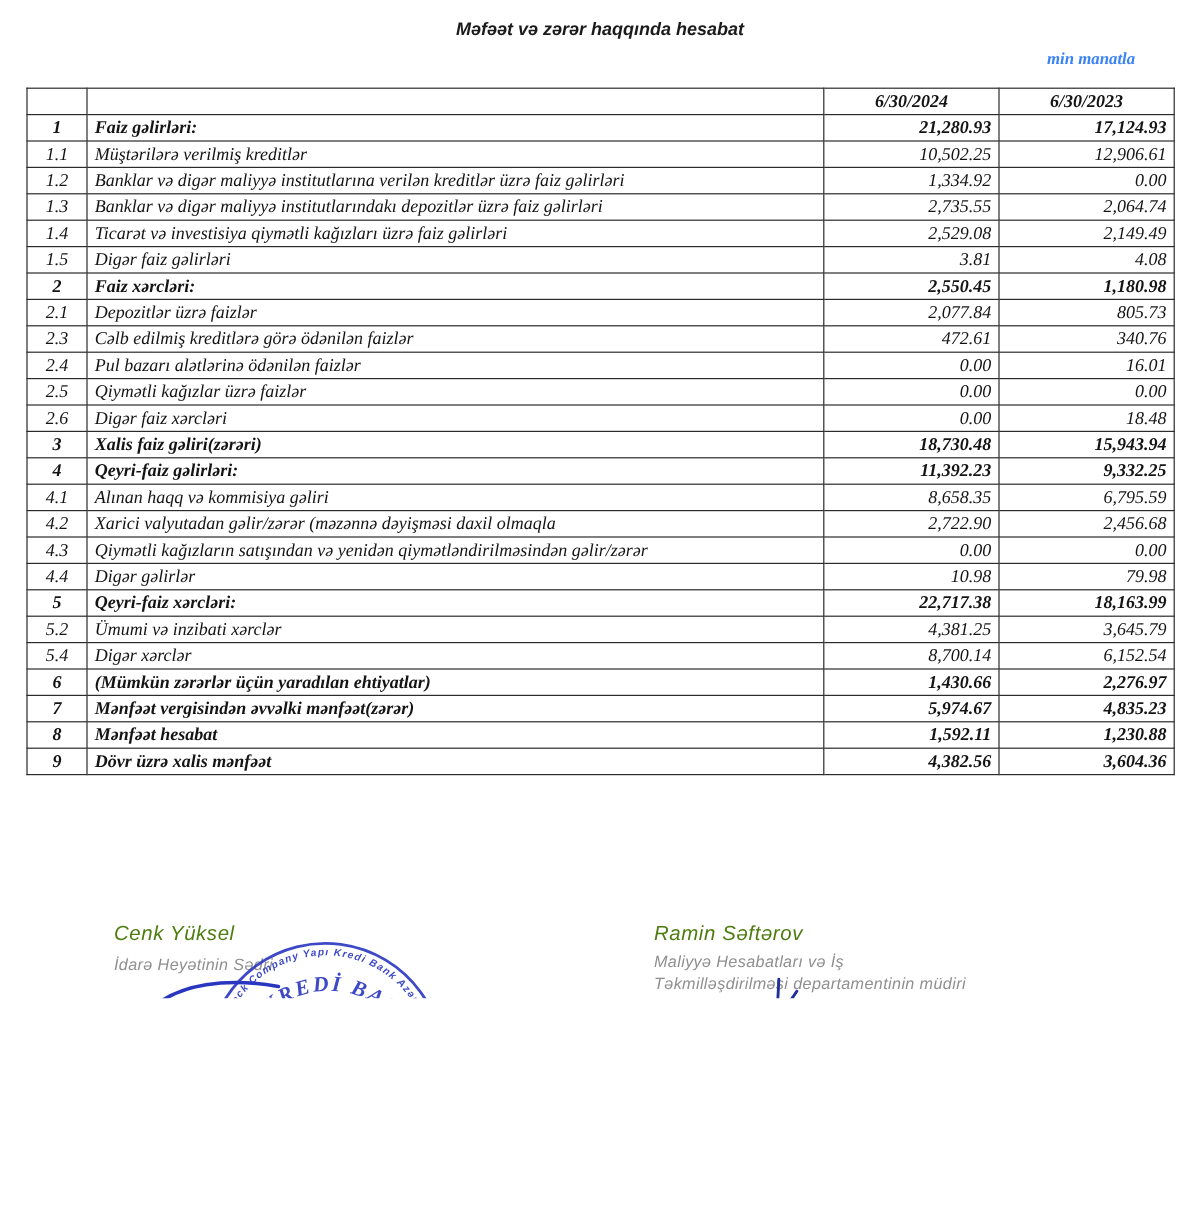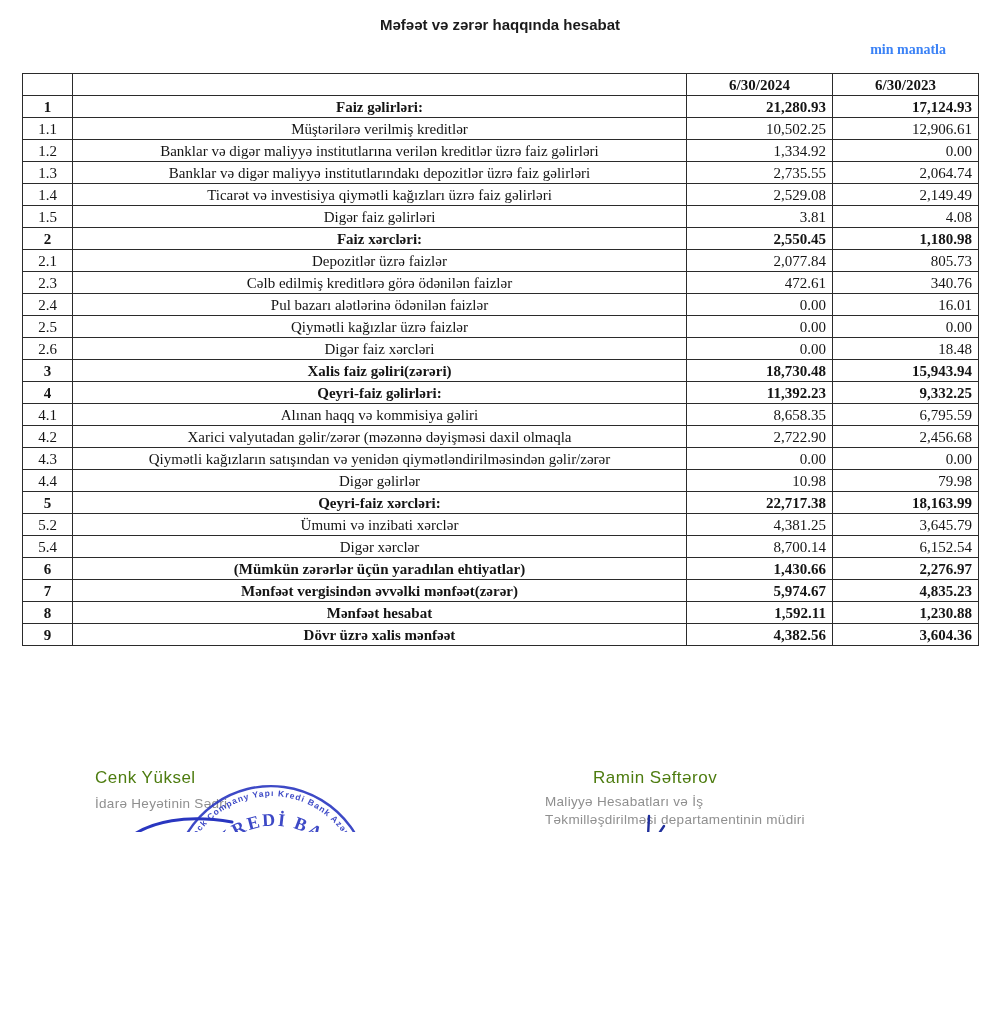--- a/index.html
+++ b/index.html
@@ -1,38 +1,38 @@
 <!DOCTYPE html>
 <html><head>
 <meta charset="utf-8">
 <style>
   html,body { margin:0; padding:0; background:#ffffff; }
   .doc {
     position:relative; width:1000px; height:832px; background:#fff;
-    font-family:"Liberation Serif", serif; color:#141414; overflow:hidden;
+    font-family:"Liberation Serif", serif; color:#141414; overflow:hidden;font-style:italic;
   }
   .title {
     position:absolute; top:16px; left:0; width:100%; text-align:center;
     font-family:"Liberation Sans", sans-serif; font-weight:bold; font-size:15px; color:#1b1b1b;
   }
   .unit {
     position:absolute; top:42px; right:54px; font-weight:bold; font-size:14px;
     font-family:"Liberation Serif", serif; color:#3b82f6;
   }
   table.report {
     position:absolute; top:73px; left:22px; width:956px;
     border-collapse:collapse; table-layout:fixed;
   }
   table.report th, table.report td {
     border:1px solid #2b2b2b; font-size:15px; padding:0 6px; height:21px;
     line-height:1.2; white-space:nowrap; overflow:hidden; font-family:"Liberation Serif", serif;
   }
   table.report thead th { font-weight:bold; text-align:center; }
   td.c-no { text-align:center; }
-  td.c-label { text-align:center; }
+  td.c-label { text-align:left; }
   td.c-val { text-align:right; }
   tr.bold td { font-weight:bold; }
   .sig-name {
     position:absolute; color:#4d7c0f; font-family:"Liberation Sans", sans-serif;
     font-size:17px; letter-spacing:0.5px;
   }
   .sig-title {
     position:absolute; color:#8f8f8f; font-family:"Liberation Sans", sans-serif;
     font-size:13.5px; line-height:1.35; letter-spacing:0.3px; white-space:pre-line;
   }
@@ -218,21 +218,21 @@
           <td class="c-no">9</td>
           <td class="c-label">Dövr üzrə xalis mənfəət</td>
           <td class="c-val">4,382.56</td>
           <td class="c-val">3,604.36</td>
         </tr>
       </tbody>
   </table>
 
   <div class="sig-name" style="left:95px;  top:768px;">Cenk Yüksel</div>
   <div class="sig-title" style="left:95px;  top:795px;">İdarə Heyətinin Sədri</div>
-  <div class="sig-name" style="left:545px; top:768px;margin-left:48px;">Ramin Səftərov</div>
+  <div class="sig-name" style="left:545px; top:768px;">Ramin Səftərov</div>
   <div class="sig-title" style="left:545px; top:793px;">Maliyyə Hesabatları və İş
 Təkmilləşdirilməsi departamentinin müdiri</div>
 
   <div class="footer-line" style="top:911px;">Məsul şəxs: Ramin Səftərov (Maliyyə Hesabatları və İş Təkmilləşdirilməsi departamentinin müdiri)</div>
   <div class="footer-line" style="top:929px;">Tel: +994 12 497 77 95 (8334) ; Email: ramin.saftarov@yapikredi.com.az</div>
 
   <div class="stamp-wrap">
     <svg width="240" height="212" viewBox="0 0 240 212">
       <defs>
         <path id="rimTop" d="M 32 102 A 88 88 0 0 1 208 102"></path>

